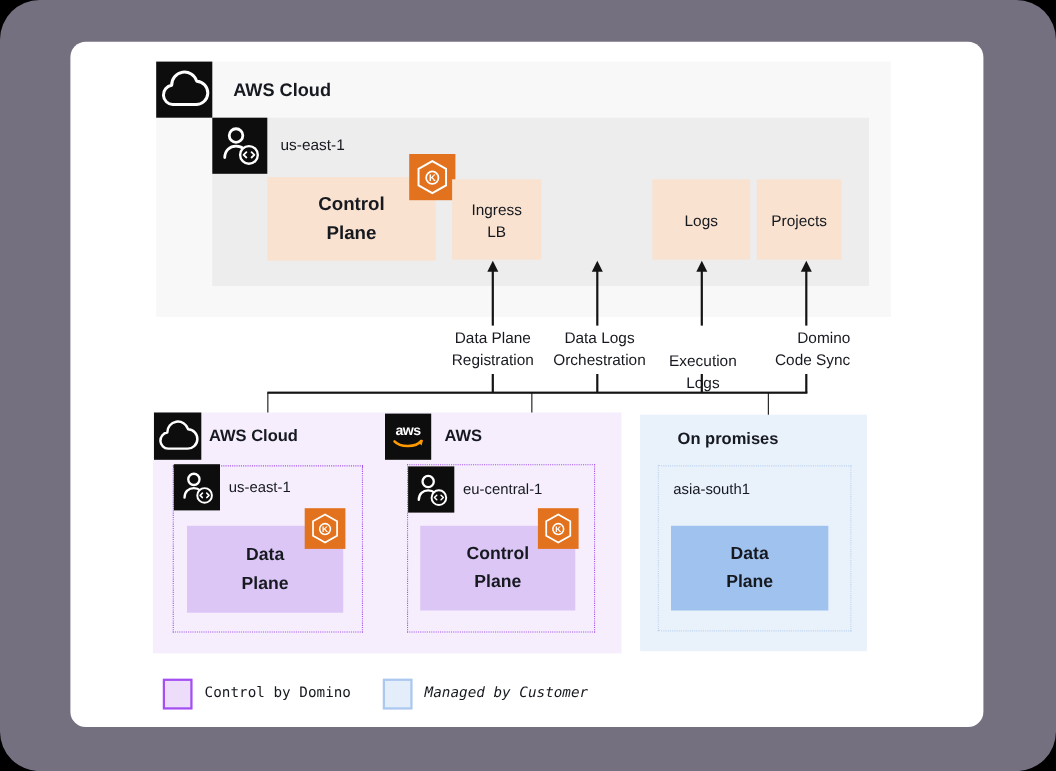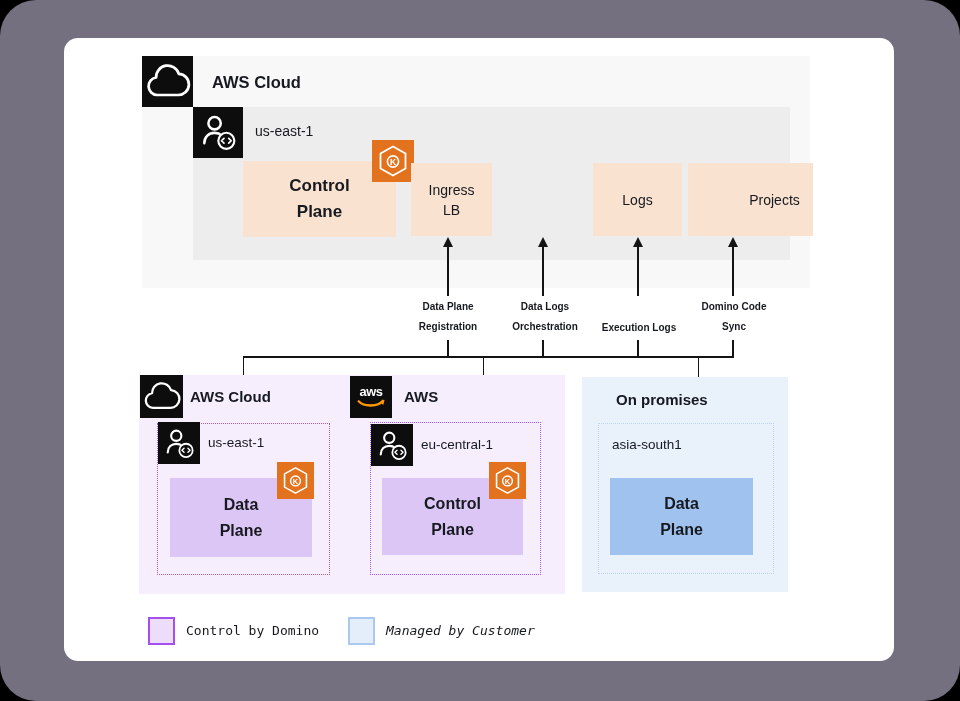--- a/index.html
+++ b/index.html
@@ -26,21 +26,21 @@
   .plane-box span{font-weight:bold;font-size:16px;line-height:26px;max-width:64px;}
   .plane-purple{background:#dcc6f6;}
   .plane-blue{background:#a0c2ee;}
   .purple-region{left:139px;top:375px;width:426px;height:219px;background:#f6eefd;}
   .blue-region{left:582px;top:377px;width:206px;height:215px;background:#e9f1fb;}
   .dotted-purple{border:1.5px dotted #a556ee;}
   .dotted-blue{border:1.5px dotted #bcd4f2;}
   .vline{width:1.5px;background:#141414;}
   .hline{height:1.5px;background:#141414;}
   .arrowhead{width:0;height:0;border-left:5px solid transparent;border-right:5px solid transparent;border-bottom:10px solid #141414;}
-  .flow-label{font-weight:bold;font-size:10px;line-height:20px;text-align:center;}
+  .flow-label{font-weight:normal;font-size:14px;line-height:20px;text-align:center;}
   .legend-swatch{width:23px;height:24px;border-style:solid;border-width:2px;}
   .legend-label{font-family:"DejaVu Sans Mono",monospace;font-size:13px;line-height:16px;white-space:nowrap;}
   svg{display:block;}
 </style>
 </head>
 <body>
 
 <div class="frame">
   <div class="abs card"></div>
 
@@ -74,37 +74,37 @@
       <text x="20" y="23.6" text-anchor="middle" font-size="8.5" font-weight="bold" fill="#fff">K</text>
     </svg>
   </div>
 
   <div class="abs peach svc" style="left:411px;top:163px;width:81px;height:73px;">
     <span>Ingress LB</span>
   </div>
   <div class="abs peach svc" style="left:593px;top:163px;width:89px;height:73px;">
     <span>Logs</span>
   </div>
-  <div class="abs peach svc" style="left:688px;top:163px;width:77px;height:73px;padding-left:48px;">
+  <div class="abs peach svc" style="left:688px;top:163px;width:77px;height:73px;">
     <span>Projects</span>
   </div>
 
   <div class="abs arrowhead" style="left:443px;top:237px;"></div>
   <div class="abs vline" style="left:447.25px;top:246px;height:50px;"></div>
   <div class="abs arrowhead" style="left:538px;top:237px;"></div>
   <div class="abs vline" style="left:542.25px;top:246px;height:50px;"></div>
   <div class="abs arrowhead" style="left:633px;top:237px;"></div>
   <div class="abs vline" style="left:637.25px;top:246px;height:50px;"></div>
   <div class="abs arrowhead" style="left:728px;top:237px;"></div>
   <div class="abs vline" style="left:732.25px;top:246px;height:50px;"></div>
 
   <div class="abs flow-label" style="left:402px;top:297px;width:92px;">Data Plane Registration</div>
   <div class="abs flow-label" style="left:494px;top:297px;width:102px;">Data Logs Orchestration</div>
   <div class="abs flow-label" style="left:598px;top:297px;width:82px;margin-top:21px;">Execution Logs</div>
-  <div class="abs flow-label" style="left:695px;top:297px;width:78px;">Domino Code Sync</div>
+  <div class="abs flow-label" style="left:695px;top:297px;width:78px;text-align:right;">Domino Code Sync</div>
 
   <div class="abs vline" style="left:447.25px;top:340px;height:17px;"></div>
   <div class="abs vline" style="left:542.25px;top:340px;height:17px;"></div>
   <div class="abs vline" style="left:637.25px;top:340px;height:17px;"></div>
   <div class="abs vline" style="left:732.25px;top:340px;height:17px;"></div>
   <div class="abs hline" style="left:242.5px;top:356px;width:491px;"></div>
   <div class="abs vline" style="left:242.5px;top:357px;height:19px;"></div>
   <div class="abs vline" style="left:482.5px;top:357px;height:19px;"></div>
   <div class="abs vline" style="left:697.5px;top:357px;height:21px;"></div>
 

